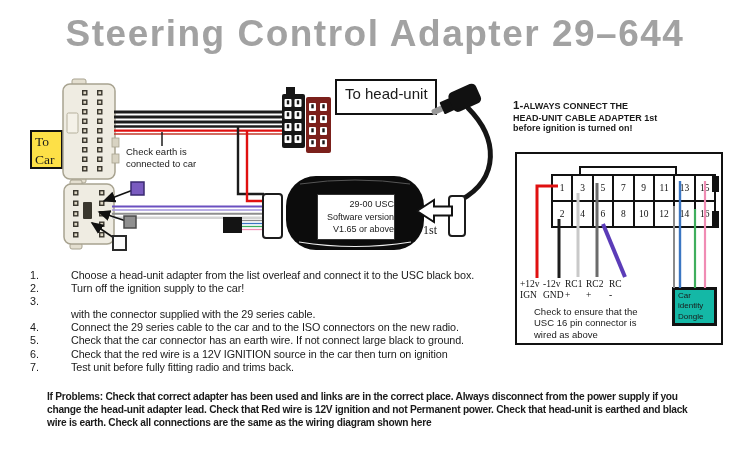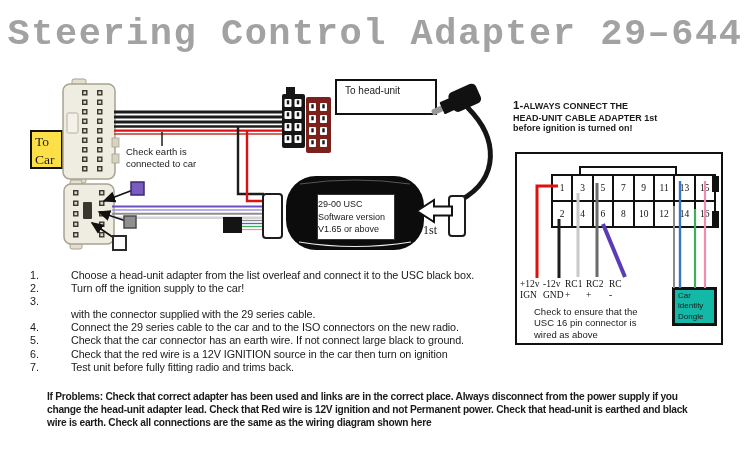--- a/index.html
+++ b/index.html
@@ -1,28 +1,28 @@
 <!DOCTYPE html>
 <html><head>
 <meta charset="utf-8">
 <style>
   html,body{margin:0;padding:0;background:#fff}
   .page{position:relative;width:750px;height:453px;background:#fff;overflow:hidden;
         color:#1a1a1a;font-family:"Liberation Sans",sans-serif}
   .abs{position:absolute}
   .title{top:13px;left:0;width:750px;text-align:center;
-         font-family:Liberation Mono, monospace;font-weight:bold;font-size:37px;
+         font-family:Liberation Sans, sans-serif;font-weight:bold;font-size:37px;
          color:#a2a2a2;letter-spacing:1.5px;white-space:nowrap}
   .to-car{left:30px;top:130px;width:26px;height:34px;border:2px solid #111;background:#fde047;
           font-family:"Liberation Serif",serif;font-size:13.5px;line-height:1.3;padding:1px 0 0 3px}
   .to-hu{left:335px;top:79px;width:90px;height:28px;border:2px solid #111;background:#fff;
-         font-size:10px;padding:4px 0 0 8px;white-space:nowrap}
+         font-size:15px;padding:4px 0 0 8px;white-space:nowrap}
   .earth{left:126px;top:146px;width:90px;font-size:9.5px;line-height:1.25}
   .usc-label{left:317px;top:194px;width:76px;height:41px;background:#fff;border:1px solid #333;
-             font-size:9px;line-height:1.4;text-align:left;padding-top:3px;z-index:3}
+             font-size:9px;line-height:1.4;text-align:right;padding-top:3px;z-index:3}
   .first{left:423px;top:223px;font-family:"Liberation Serif",serif;font-size:12px;z-index:3}
   .warning{left:513px;top:99px;font-weight:bold;font-size:9px;line-height:1.18;white-space:nowrap}
   .warning .prefix{font-size:11.5px}
   .rbox{left:515px;top:152px;width:204px;height:189px;border:2px solid #111;background:#fff}
   .gtab{left:579px;top:166px;width:94px;height:6px;border:2px solid #111;background:#fff}
   .pgrid{left:551px;top:174px;width:163px;height:52px;display:grid;
          grid-template-columns:repeat(8,1fr);grid-template-rows:1fr 1fr;
          border:1px solid #111;background:#fff}
   .pcell{border:1px solid #111;display:flex;align-items:center;justify-content:center;
          font-family:"Liberation Serif",serif;font-size:9.5px;color:#111}

